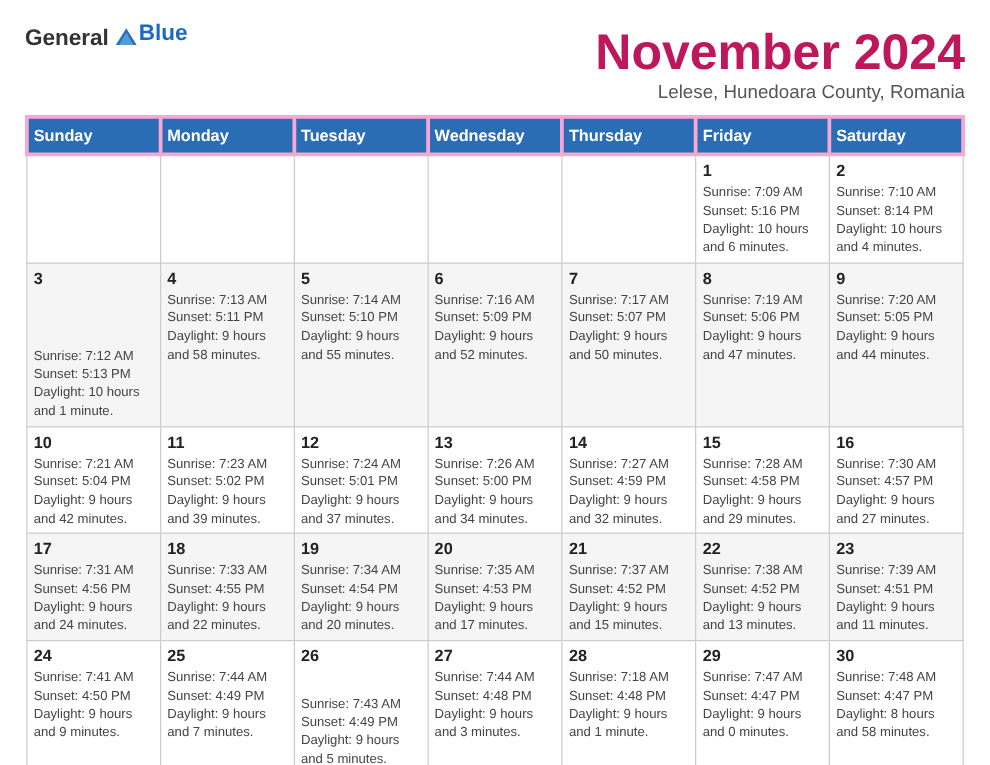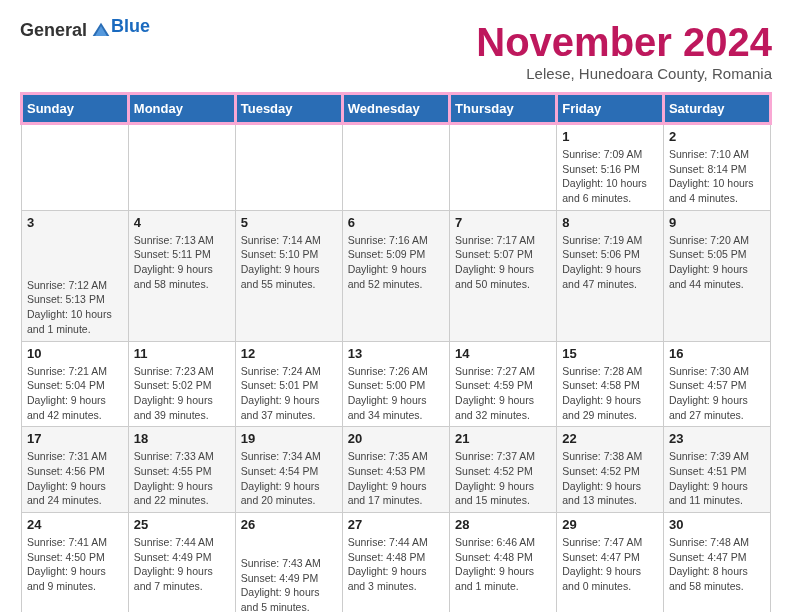--- a/index.html
+++ b/index.html
@@ -297,21 +297,21 @@
 Daylight: 9 hours and 5 minutes.</div>
         </td>
         <td>
           <div class="day-number">27</div>
           <div class="day-info" style="white-space: pre-line;">Sunrise: 7:44 AM
 Sunset: 4:48 PM
 Daylight: 9 hours and 3 minutes.</div>
         </td>
         <td>
           <div class="day-number">28</div>
-          <div class="day-info" style="white-space: pre-line;">Sunrise: 6:46 AM
+          <div class="day-info" style="white-space: pre-line;">Sunrise: 7:18 AM
 Sunset: 4:48 PM
 Daylight: 9 hours and 1 minute.</div>
         </td>
         <td>
           <div class="day-number">29</div>
           <div class="day-info" style="white-space: pre-line;">Sunrise: 7:47 AM
 Sunset: 4:47 PM
 Daylight: 9 hours and 0 minutes.</div>
         </td>
         <td>

